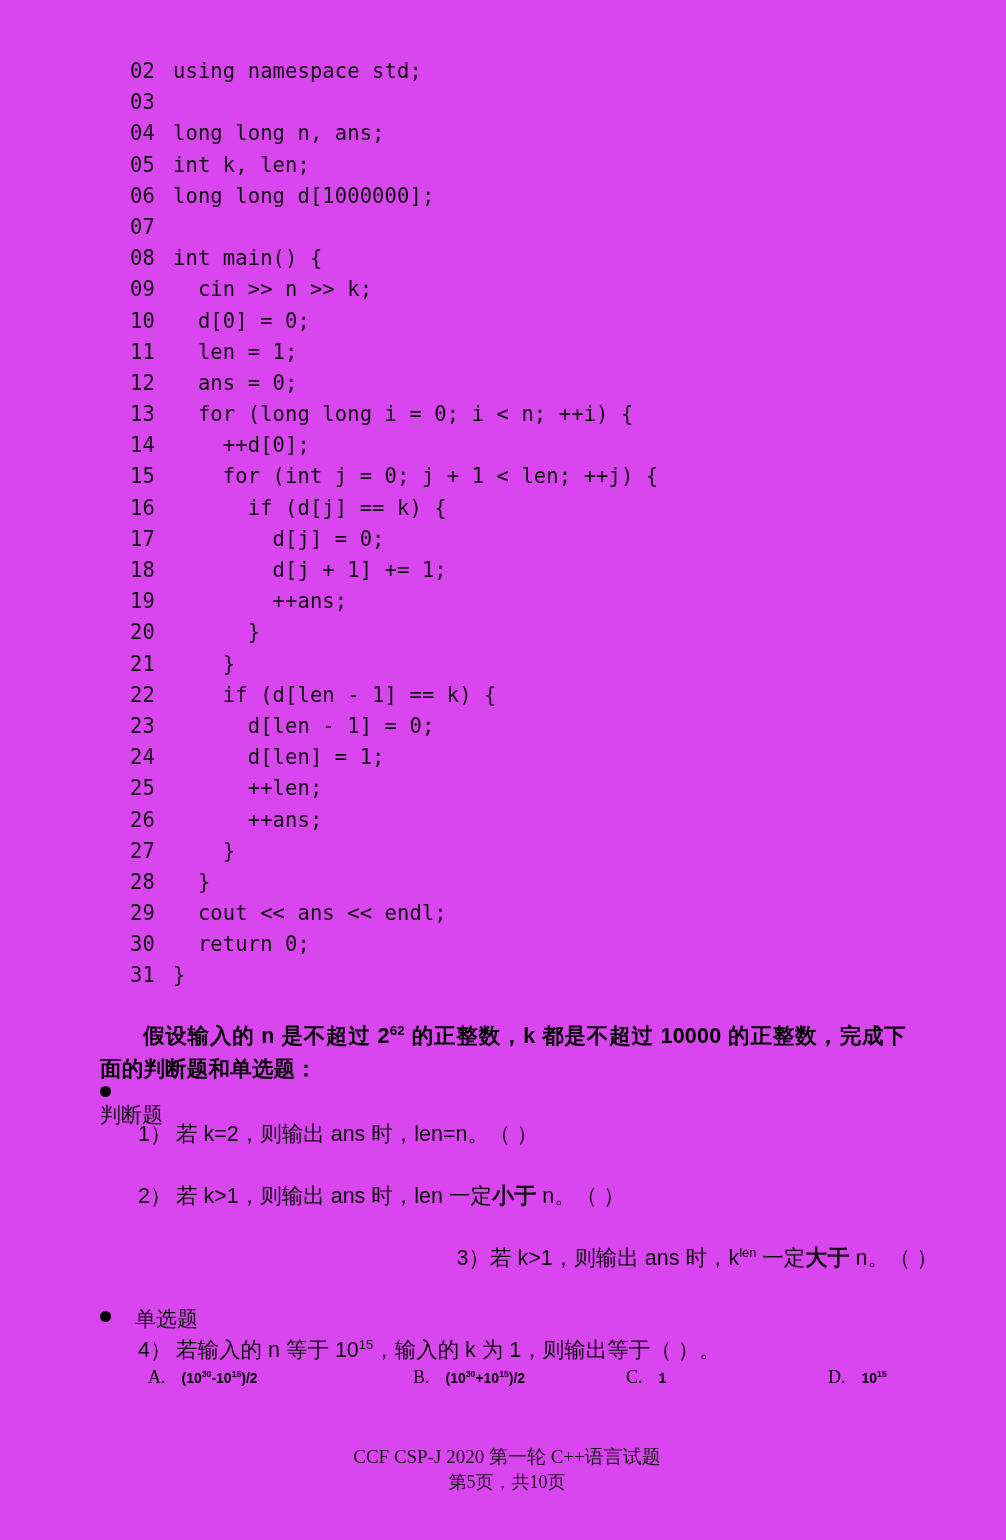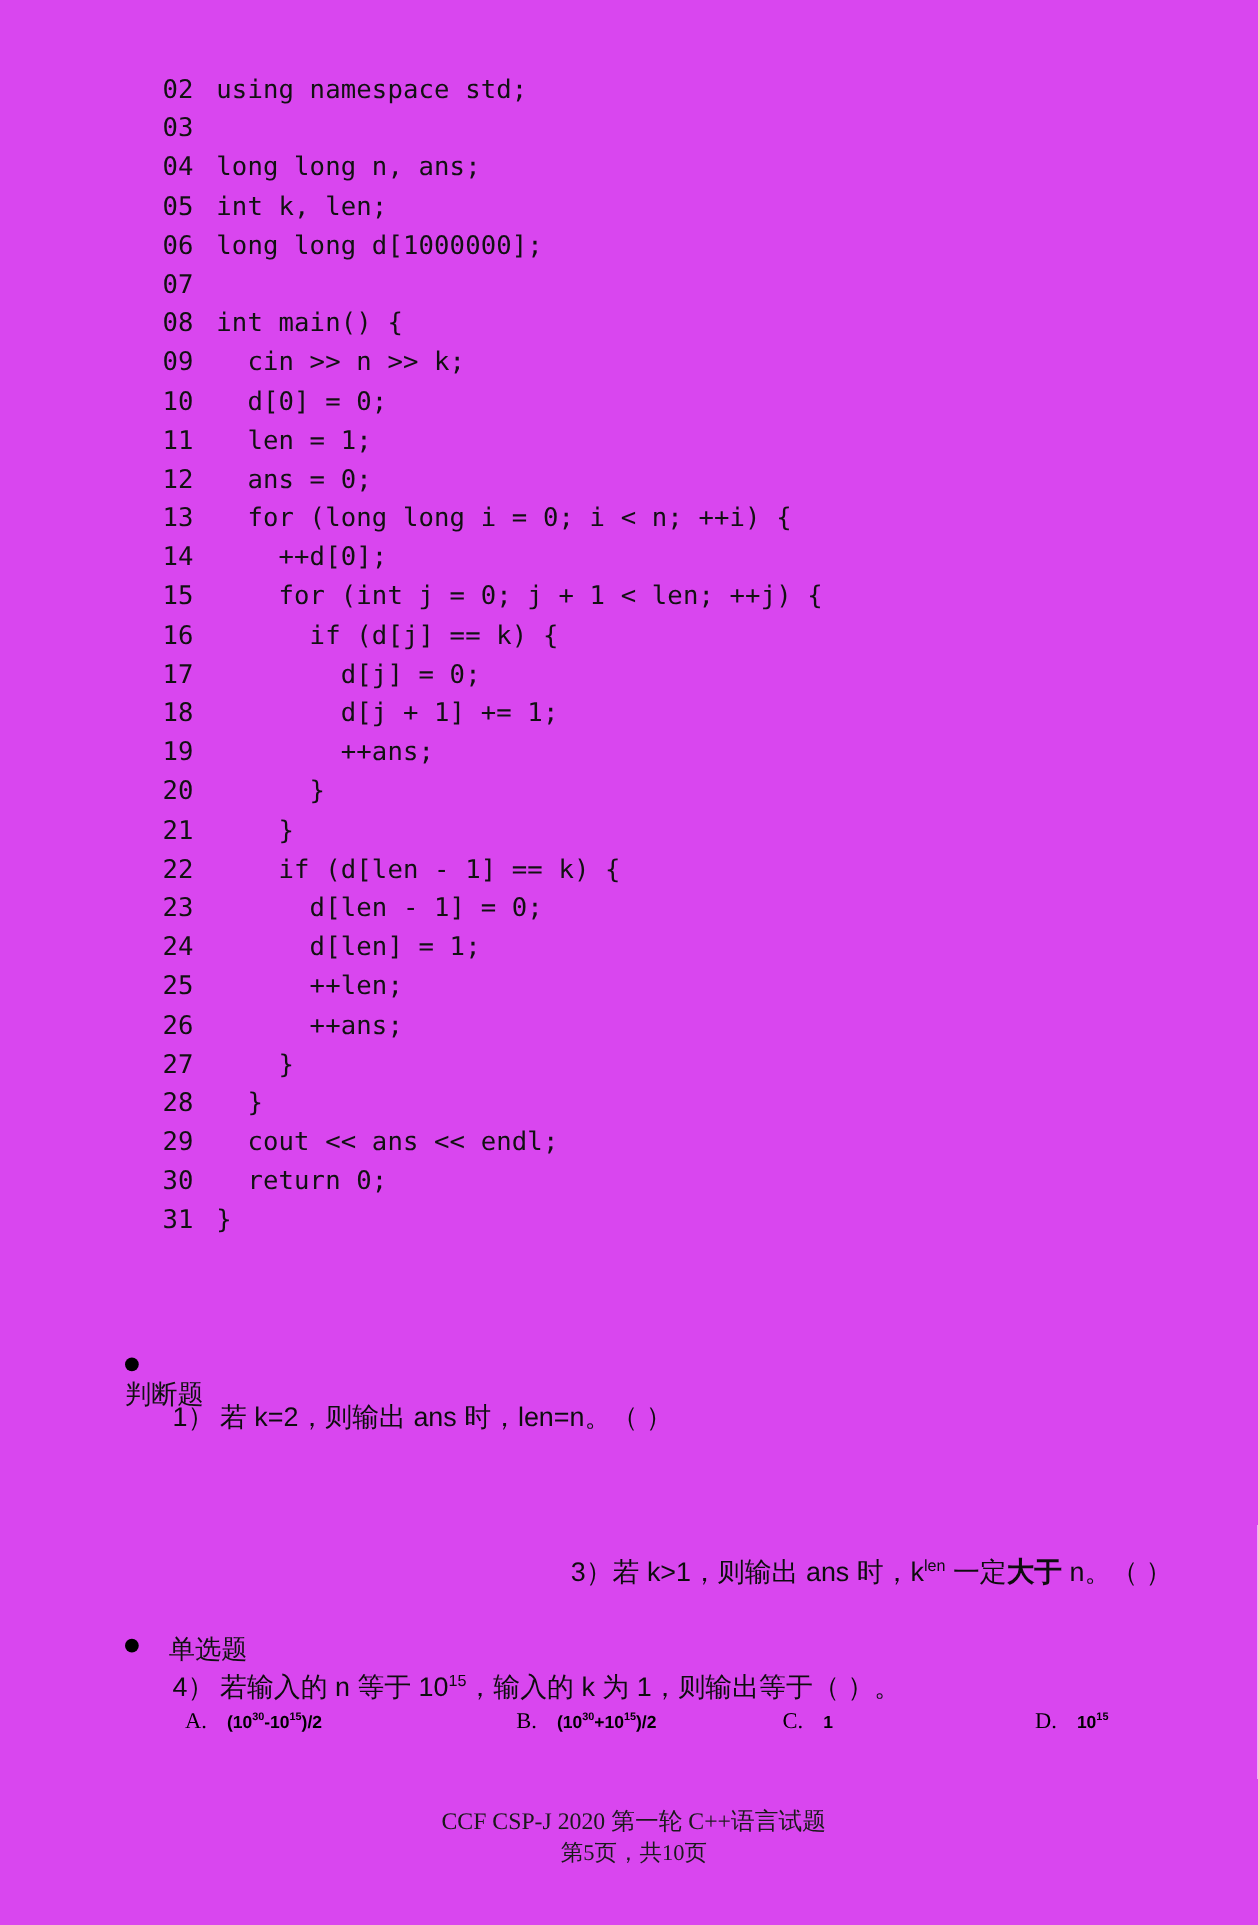--- a/index.html
+++ b/index.html
@@ -176,30 +176,36 @@
     letter-spacing: 0.5px;
   }
 </style>
 </head>
 <body>
 
 <div class="page">
 
   <div class="code-block" id="code-listing"><div class="code-line"><span class="ln">02</span><span>using namespace std;</span></div><div class="code-line"><span class="ln">03</span><span></span></div><div class="code-line"><span class="ln">04</span><span>long long n, ans;</span></div><div class="code-line"><span class="ln">05</span><span>int k, len;</span></div><div class="code-line"><span class="ln">06</span><span>long long d[1000000];</span></div><div class="code-line"><span class="ln">07</span><span></span></div><div class="code-line"><span class="ln">08</span><span>int main() {</span></div><div class="code-line"><span class="ln">09</span><span>  cin &gt;&gt; n &gt;&gt; k;</span></div><div class="code-line"><span class="ln">10</span><span>  d[0] = 0;</span></div><div class="code-line"><span class="ln">11</span><span>  len = 1;</span></div><div class="code-line"><span class="ln">12</span><span>  ans = 0;</span></div><div class="code-line"><span class="ln">13</span><span>  for (long long i = 0; i &lt; n; ++i) {</span></div><div class="code-line"><span class="ln">14</span><span>    ++d[0];</span></div><div class="code-line"><span class="ln">15</span><span>    for (int j = 0; j + 1 &lt; len; ++j) {</span></div><div class="code-line"><span class="ln">16</span><span>      if (d[j] == k) {</span></div><div class="code-line"><span class="ln">17</span><span>        d[j] = 0;</span></div><div class="code-line"><span class="ln">18</span><span>        d[j + 1] += 1;</span></div><div class="code-line"><span class="ln">19</span><span>        ++ans;</span></div><div class="code-line"><span class="ln">20</span><span>      }</span></div><div class="code-line"><span class="ln">21</span><span>    }</span></div><div class="code-line"><span class="ln">22</span><span>    if (d[len - 1] == k) {</span></div><div class="code-line"><span class="ln">23</span><span>      d[len - 1] = 0;</span></div><div class="code-line"><span class="ln">24</span><span>      d[len] = 1;</span></div><div class="code-line"><span class="ln">25</span><span>      ++len;</span></div><div class="code-line"><span class="ln">26</span><span>      ++ans;</span></div><div class="code-line"><span class="ln">27</span><span>    }</span></div><div class="code-line"><span class="ln">28</span><span>  }</span></div><div class="code-line"><span class="ln">29</span><span>  cout &lt;&lt; ans &lt;&lt; endl;</span></div><div class="code-line"><span class="ln">30</span><span>  return 0;</span></div><div class="code-line"><span class="ln">31</span><span>}</span></div></div>
 
+  <div class="prose stmt">
+    <span>假设输入的 n 是不超过 2</span><sup>62</sup><span> 的正整数，k 都是不超过 10000 的正整数，完成下面的判断题和单选题：</span>
+  </div>
 
   <div class="bullet-row" style="top:1090px;flex-direction:column;">
     <span class="bullet-dot"></span>
     <span class="bullet-label">判断题</span>
   </div>
 
   <div class="q-row" style="top:1119px;">
     <span class="q-num">1）</span><span>若 k=2，则输出 ans 时，len=n。（   ）</span>
   </div>
 
+  <div class="q-row" style="top:1181px;">
+    <span class="q-num">2）</span><span>若 k&gt;1，则输出 ans 时，len 一定</span><span class="emph">小于</span><span> n。（   ）</span>
+  </div>
 
   <div class="q-row" style="top:1243px;text-align:right;">
     <span class="q-num">3）</span><span>若 k&gt;1，则输出 ans 时，k</span><sup>len</sup><span> 一定</span><span class="emph">大于</span><span> n。（   ）</span>
   </div>
 
   <div class="bullet-row" style="top:1305px;">
     <span class="bullet-dot"></span>
     <span class="bullet-label">单选题</span>
   </div>
 

